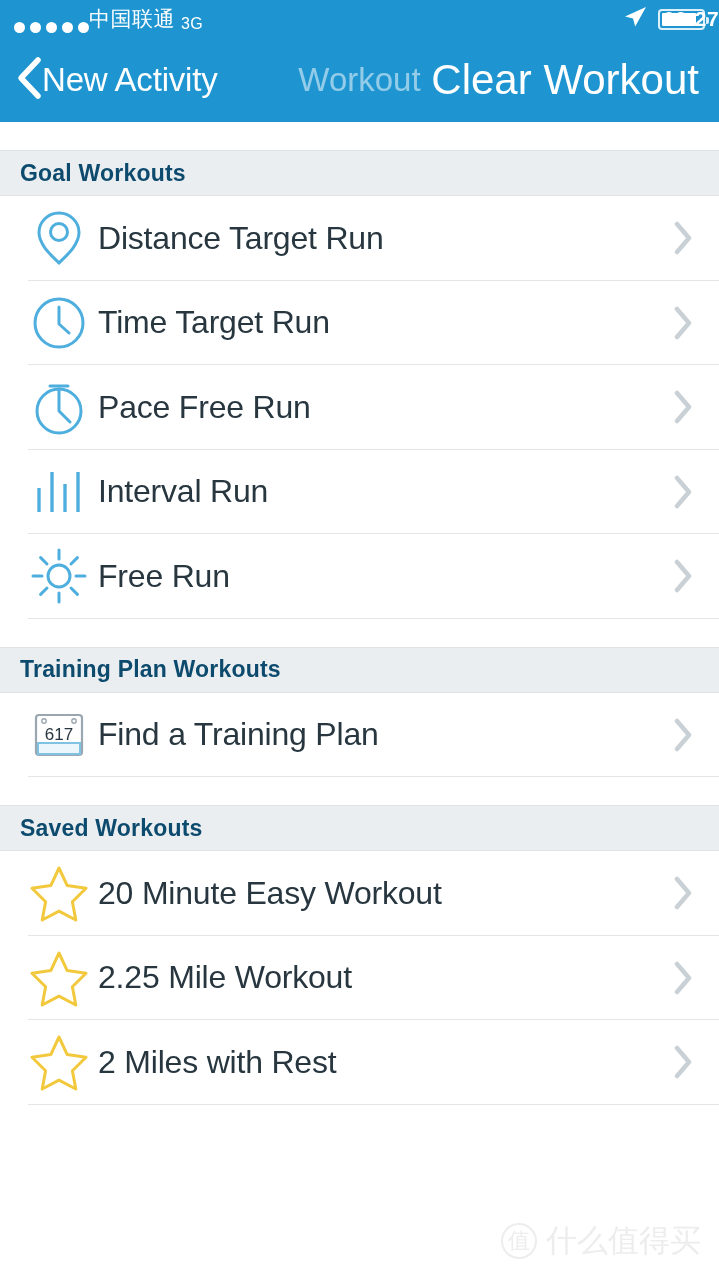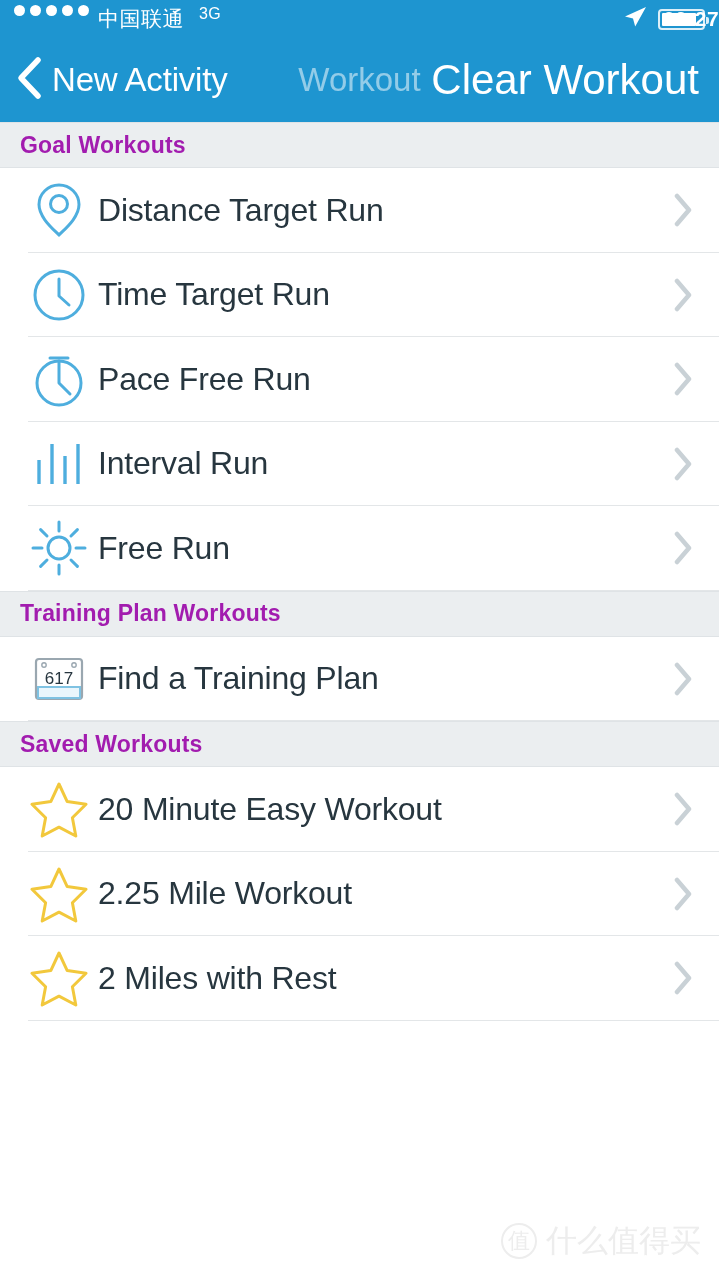--- a/index.html
+++ b/index.html
@@ -24,22 +24,21 @@
     position: relative;
     height: 38px;
     background: #1e95d0;
     display: flex;
     align-items: center;
     padding: 0 14px;
     color: #ffffff;
   }
   .status-left {
     display: flex;
-    align-items: flex-start;
-    gap: 9px;
+    align-items: flex-end;
   }
   .signal-dots { display: flex; align-items: center; gap: 5px; }
   .dot {
     width: 11px; height: 11px;
     border-radius: 50%;
     background: #ffffff;
   }
   .carrier {
     font-size: 21px;
     letter-spacing: 0.5px;
@@ -93,21 +92,20 @@
     background: #1e95d0;
     display: flex;
     align-items: center;
     position: relative;
     color: #ffffff;
   }
   .nav-back {
     display: flex;
     align-items: center;
     padding-left: 14px;
-    gap: 10px;
     cursor: pointer;
   }
   .nav-back-label {
     font-size: 33px;
     letter-spacing: -0.2px;
   }
   .nav-title {
     position: absolute;
     left: 0; right: 0;
     text-align: center;
@@ -126,24 +124,25 @@
 
   
   .section-header {
     height: 46px;
     background: #ebeef0;
     border-top: 1px solid #dfe3e6;
     border-bottom: 1px solid #dfe3e6;
     display: flex;
     align-items: center;
     padding-left: 20px;
-    color: #a21caf;
+    color: #0c4a6e;
     font-size: 23px;
     font-weight: bold;
     letter-spacing: 0.2px;
+    margin-top: 28px;
   }
 
   
   .list { background: #ffffff; }
   .row {
     position: relative;
     height: 84.5px;
     display: flex;
     align-items: center;
     background: #ffffff;

